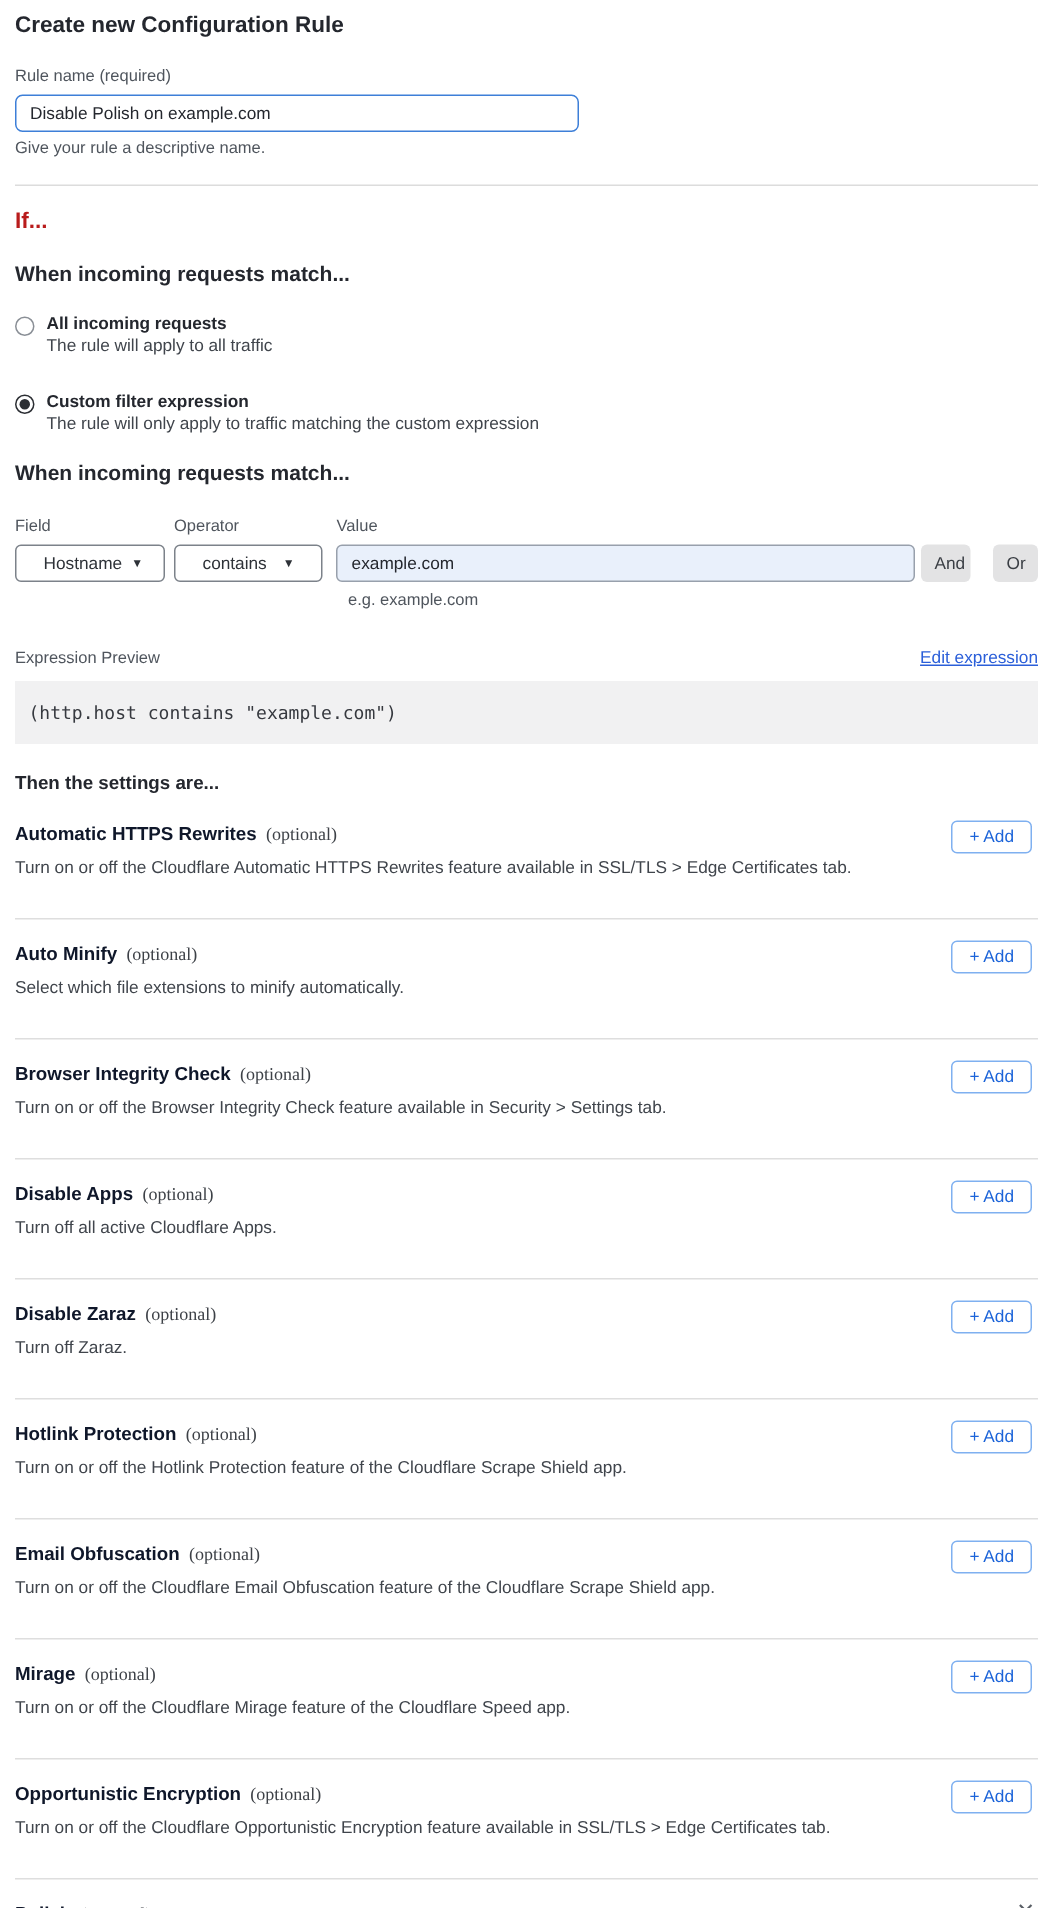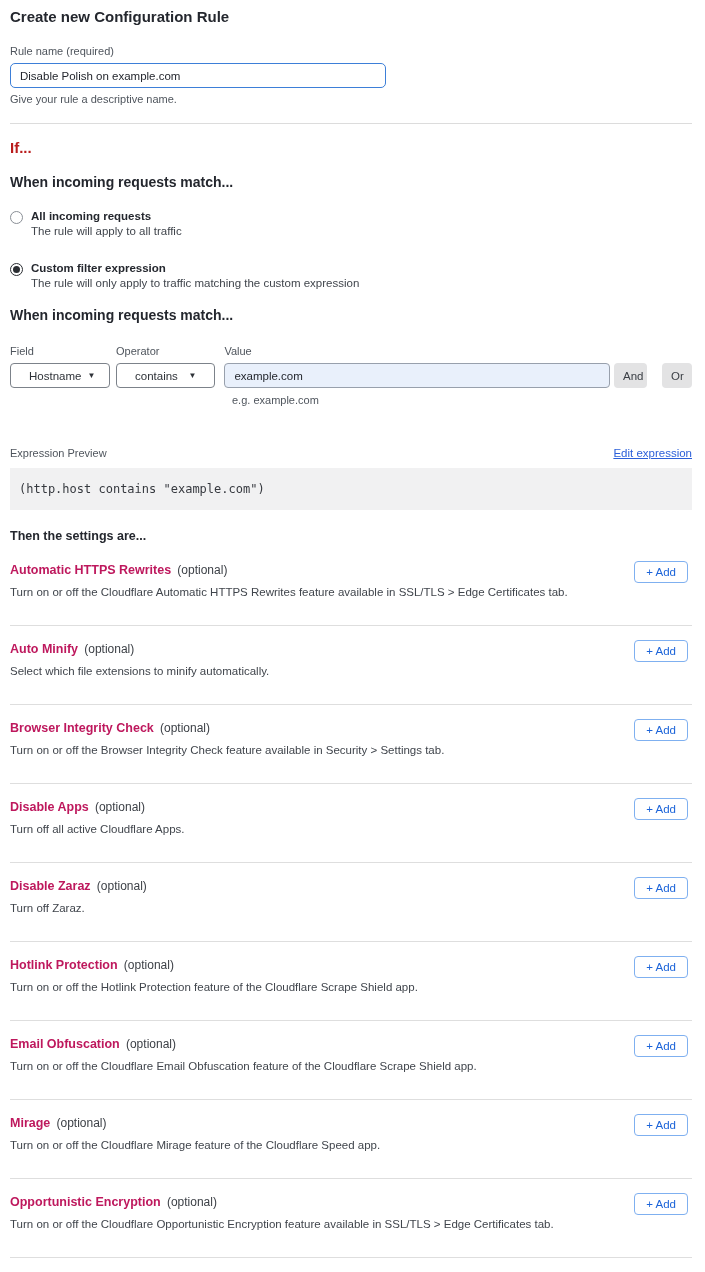--- a/index.html
+++ b/index.html
@@ -139,21 +139,21 @@
   .conj-and { margin-left: 0; width: 33px; }
   .conj-or { margin-left: 15px; width: 30px; }
   .value-helper {
     font-size: 11px;
     color: #4f555d;
     margin-top: 6px;
     margin-left: 222px;
   }
 
   .expr-head {
-    margin-top: 41px;
+    margin-top: 27px;
     display: flex;
     justify-content: space-between;
     align-items: baseline;
   }
   .expr-label { font-size: 11px; color: #4f555d; }
   .edit-link {
     font-size: 11.5px;
     color: #2b5fd9;
     text-decoration: underline;
     cursor: pointer;
@@ -174,22 +174,22 @@
     margin-top: 19px;
   }
 
   .settings-list { margin-top: 4px; }
   .setting-row {
     position: relative;
     padding: 16px 0 27px 0;
     border-bottom: 1px solid #dedede;
   }
   .setting-row.no-border { border-bottom: none; padding-bottom: 0; }
-  .row-title { font-size: 12.5px; font-weight: bold; color: #be185d; }
-  .row-optional { font-size: 12px; font-weight: normal; color: #3d4147; margin-left: 3px; }
+  .row-title { font-size: 12.5px; font-weight: bold; color: #0f172a; }
+  .row-optional { font-size: 12px; font-weight: normal; color: #3d4147; margin-left: 3px; font-family: Liberation Serif, serif; }
   .row-desc { font-size: 11.5px; color: #40454c; margin-top: 9px; max-width: 560px; }
   .add-btn {
     position: absolute;
     right: 4px;
     top: 14px;
     background: #ffffff;
     border: 1px solid #7fb0f0;
     border-radius: 4px;
     color: #1c64d9;
     font-family: "Liberation Sans", sans-serif;

